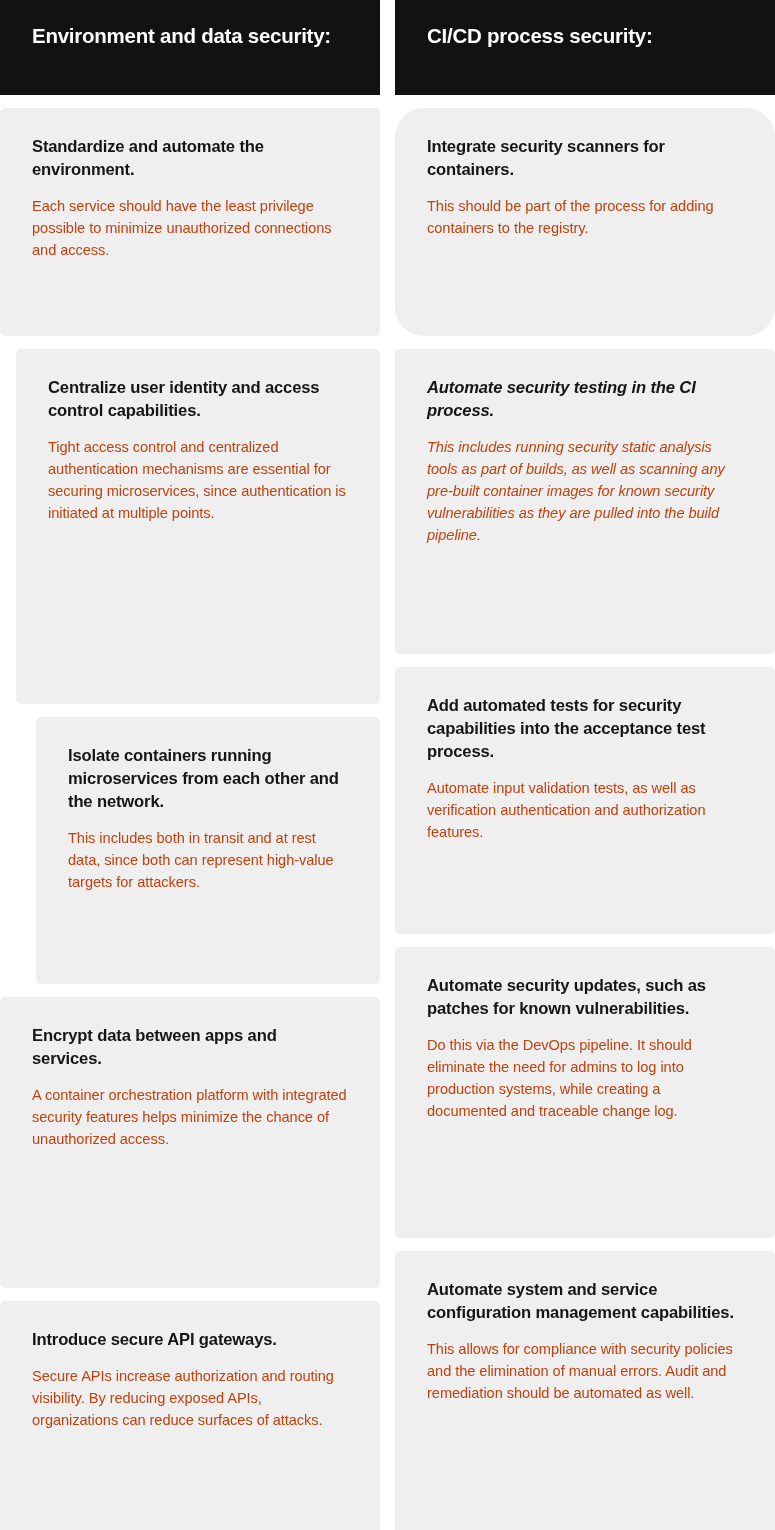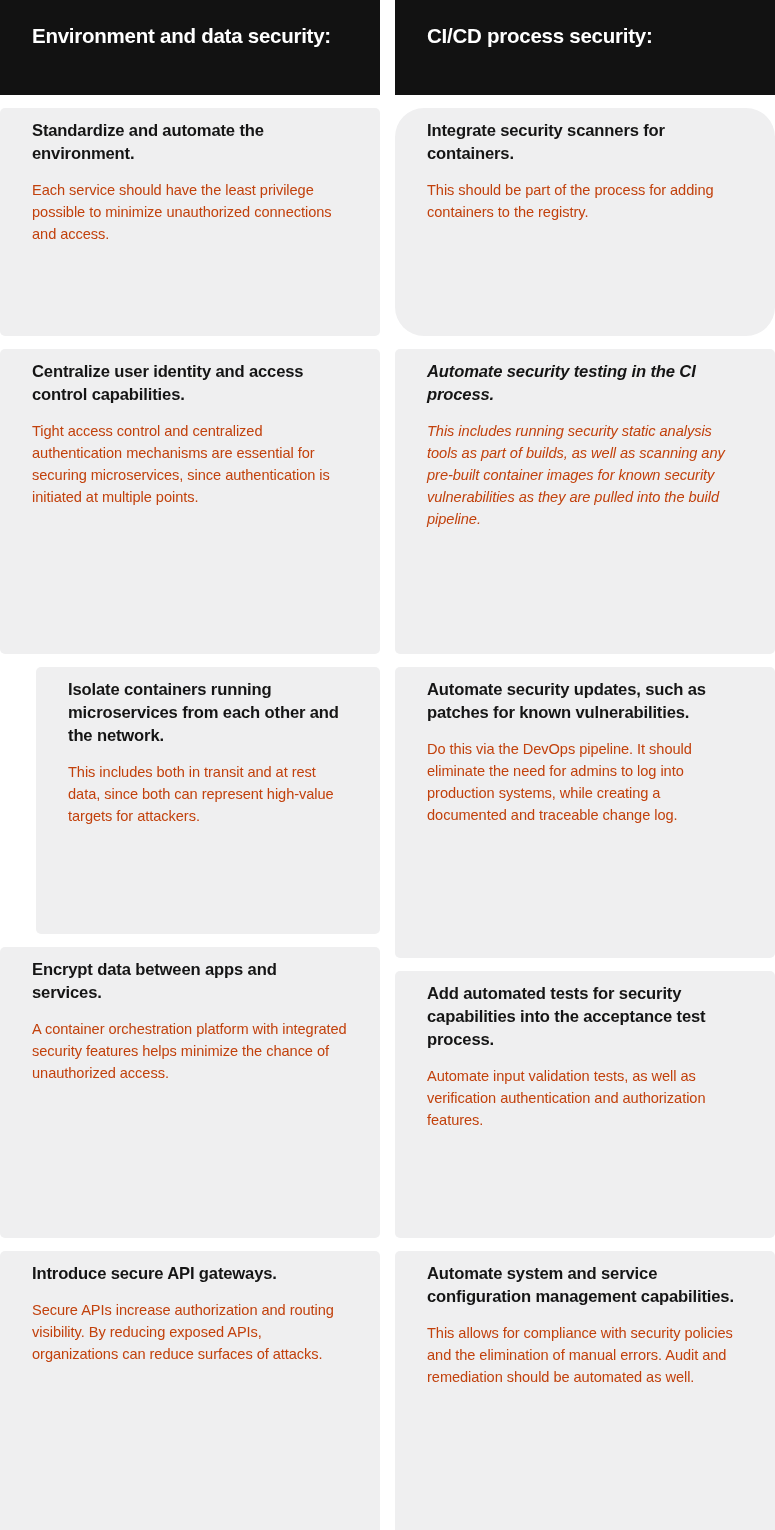--- a/index.html
+++ b/index.html
@@ -47,21 +47,21 @@
 
   .col-header-spacer {
     height: 13px;
     background: #ffffff;
   }
 
   
   .card {
     background: #efeff0;
     border-radius: 5px;
-    padding: 12px 32px 24px 32px;
+    padding: 28px 32px 24px 32px;
     margin-bottom: 13px;
   }
 
   .card-title {
     color: #151515;
     font-size: 16.6px;
     font-weight: bold;
     line-height: 1.38;
     letter-spacing: -0.15px;
     margin-bottom: 13px;
@@ -70,21 +70,21 @@
   .card-body {
     color: #c2410c;
     font-size: 14.6px;
     font-weight: normal;
     line-height: 1.52;
     letter-spacing: -0.05px;
   }
 
   
   .c-l0 { height: 228px; }
-  .c-l1 { height: 305px; }
+  .c-l1 { height: 355px; margin-left: 16px; }
   .c-l2 { height: 267px; margin-left: 36px; }
   .c-l3 { height: 291px; }
   .c-l4 { height: 290px; }
 
   .c-r0 { height: 228px; border-radius: 29px; }
   .c-r1 { height: 305px; font-style: italic; }
   .c-r2 { height: 267px; }
   .c-r3 { height: 291px; }
   .c-r4 { height: 290px; }
 </style>
@@ -137,28 +137,28 @@
     <div class="card c-r0">
       <div class="card-title">Integrate security scanners for containers.</div>
       <div class="card-body">This should be part of the process for adding containers to the registry.</div>
     </div>
 
     <div class="card c-r1">
       <div class="card-title">Automate security testing in the CI process.</div>
       <div class="card-body">This includes running security static analysis tools as part of builds, as well as scanning any pre-built container images for known security vulnerabilities as they are pulled into the build pipeline.</div>
     </div>
 
+    <div class="card c-r2">
+      <div class="card-title">Add automated tests for security capabilities into the acceptance test process.</div>
+      <div class="card-body">Automate input validation tests, as well as verification authentication and authorization features.</div>
+    </div>
+
     <div class="card c-r3">
       <div class="card-title">Automate security updates, such as patches for known vulnerabilities.</div>
       <div class="card-body">Do this via the DevOps pipeline. It should eliminate the need for admins to log into production systems, while creating a documented and traceable change log.</div>
-    </div>
-
-    <div class="card c-r2">
-      <div class="card-title">Add automated tests for security capabilities into the acceptance test process.</div>
-      <div class="card-body">Automate input validation tests, as well as verification authentication and authorization features.</div>
     </div>
 
     <div class="card c-r4">
       <div class="card-title">Automate system and service configuration management capabilities.</div>
       <div class="card-body">This allows for compliance with security policies and the elimination of manual errors. Audit and remediation should be automated as well.</div>
     </div>
 
   </div>
 
 </div>

